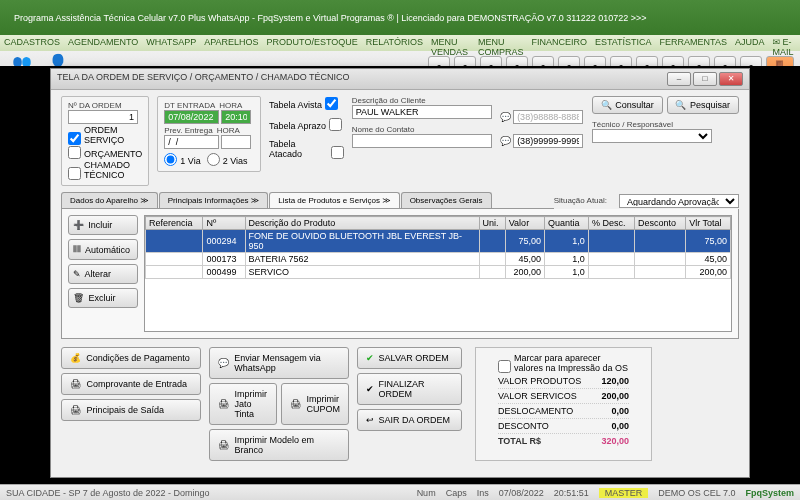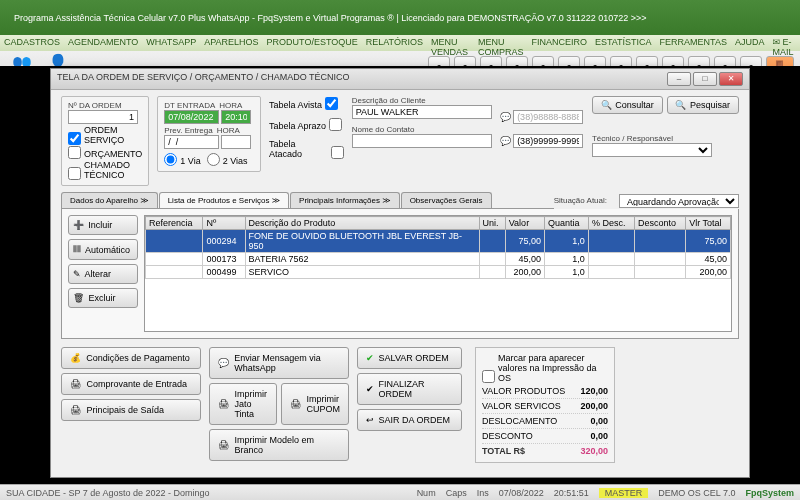--- a/index.html
+++ b/index.html
@@ -33,21 +33,21 @@
 .sidebtns{display:flex;flex-direction:column;gap:4px;width:70px}
 .sbtn{background:linear-gradient(#f8f8f8,#ddd);border:1px solid #999;border-radius:3px;padding:4px;font-size:8px;display:flex;align-items:center;gap:4px;cursor:pointer}
 .grid{flex:1;background:#fff;border:1px solid #999;overflow:auto}
 .grid table{width:100%;border-collapse:collapse;font-size:8px}
 .grid th{background:linear-gradient(#eee,#ddd);border:1px solid #aaa;padding:1px 3px;text-align:left;font-weight:normal}
 .grid td{border:1px solid #ccc;padding:1px 3px}
 .grid tr.sel td{background:#2a5aaa;color:#fff}
 .bottomrow{display:flex;gap:8px;margin-top:8px}
 .actioncol{display:flex;flex-direction:column;gap:4px}
 .abtn{background:linear-gradient(#f8f8f8,#ddd);border:1px solid #999;border-radius:3px;padding:5px 8px;font-size:8px;display:flex;align-items:center;gap:5px;width:140px;cursor:pointer}
-.totals{border:1px solid #bbb;padding:4px 6px;background:#f4f4f4;width:140px}
+.totals{border:1px solid #bbb;padding:4px 22px;background:#f4f4f4;width:177px}
 .totrow{display:flex;justify-content:space-between;padding:2px 0;border-bottom:1px dotted #ccc;font-size:8px}
 .totrow.big{font-size:16px;color:#d04080;font-weight:bold;border:none}
 .statusbar{position:absolute;bottom:0;left:0;right:0;height:16px;background:linear-gradient(#eee,#ddd);border-top:1px solid #aaa;display:flex;align-items:center;padding:0 6px;font-size:8px;color:#555;gap:10px}
 .statusbar .spacer{flex:1}
 .green{background:#4a4}
 .sit{display:flex;align-items:center;gap:12px;margin-left:auto;margin-top:6px}
 </style>
 </head>
 <body>
 
@@ -188,30 +188,30 @@
           <div style="display:flex;gap:4px">
             <div class="btn">
                 <span>🔍</span>
                 <span>Consultar</span>
               </div>
             <div class="btn">
                 <span>🔍</span>
                 <span>Pesquisar</span>
               </div>
           </div>
-          <span class="lbl" style="margin-top:20px">Técnico / Responsável</span>
+          <span class="lbl" style="margin-top:6px">Técnico / Responsável</span>
           <select class="inp" style="width:120px"></select>
         </div>
       </div>
 
       <div style="display:flex;align-items:center">
         <div class="tabs" style="flex:1">
           <div class="tab">Dados do Aparelho ≫</div>
+          <div class="tab">Principais Informações ≫</div>
           <div class="tab active">Lista de Produtos e Serviços ≫</div>
-          <div class="tab">Principais Informações ≫</div>
           <div class="tab">Observações Gerais</div>
         </div>
         <div class="sit">
           <span class="lbl">Situação Atual:</span>
           <select class="inp" style="width:120px"><option>Aguardando Aprovação</option></select>
         </div>
       </div>
 
       <div class="tabcontent">
         <div class="sidebtns">

